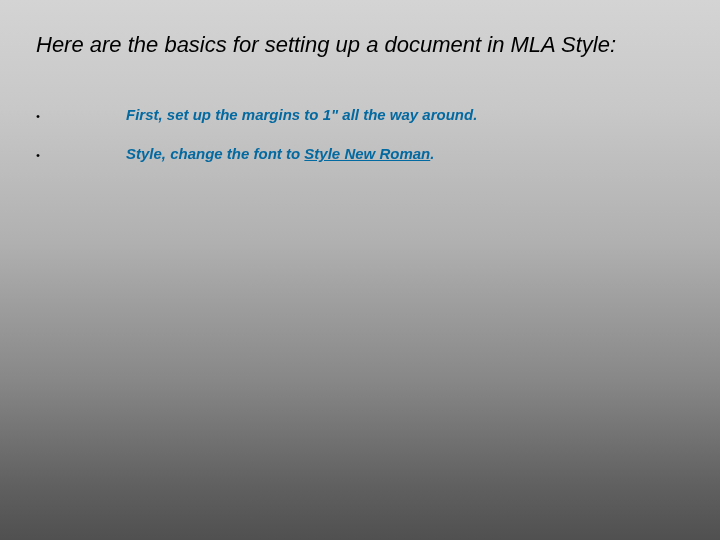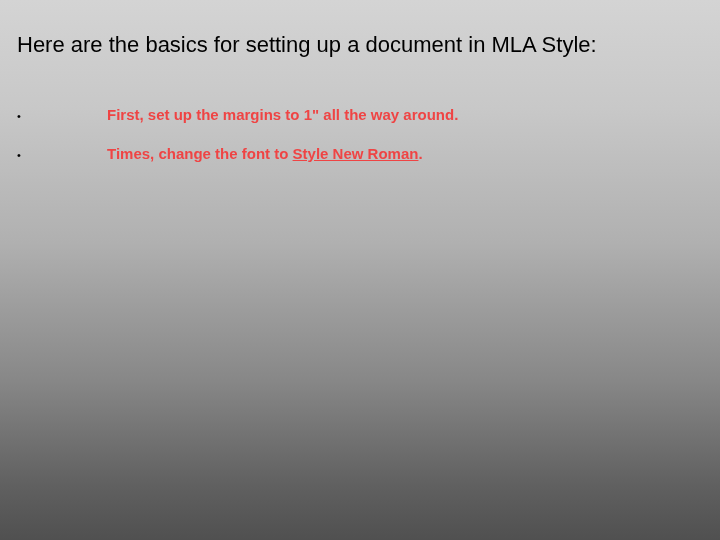--- a/index.html
+++ b/index.html
@@ -10,21 +10,22 @@
     body {
       width: 720px;
       height: 540px;
       background: linear-gradient(to bottom, #d4d4d4 0%, #c8c8c8 20%, #b0b0b0 45%, #888888 70%, #606060 90%, #505050 100%);
       font-family: Arial, Helvetica, sans-serif;
       overflow: hidden;
     }
     .slide {
       width: 100%;
       height: 100%;
-      padding: 32px 17px;
+      padding: 32px 36px;
+      font-style: italic;
     }
     .title {
       font-size: 22px;
       font-weight: normal;
       color: #000;
       margin-bottom: 48px;
     }
     .bullets {
       list-style: none;
     }
@@ -35,38 +36,38 @@
     }
     .bullet-marker {
       font-size: 11px;
       width: 90px;
       flex-shrink: 0;
       color: #000;
     }
     .bullet-text {
       font-size: 15px;
       font-weight: bold;
-      color: #ef4444;
+      color: #0369a1;
     }
     .underline {
       text-decoration: underline;
     }
   </style>
 </head>
 <body>
 
 <div class="slide">
   <h1 class="title">Here are the basics for setting up a document in MLA Style:</h1>
   <ul class="bullets">
     <li class="bullet-item">
       <span class="bullet-marker">•</span>
       <span class="bullet-text">
         <span>First, set up the margins to 1" all the way around.</span><span class="underline"></span><span></span>
       </span>
     </li>
     <li class="bullet-item">
       <span class="bullet-marker">•</span>
       <span class="bullet-text">
-        <span>Times, change the font to </span><span class="underline">Style New Roman</span><span>.</span>
+        <span>Style, change the font to </span><span class="underline">Style New Roman</span><span>.</span>
       </span>
     </li>
   </ul>
 </div>
 
 </body></html>

